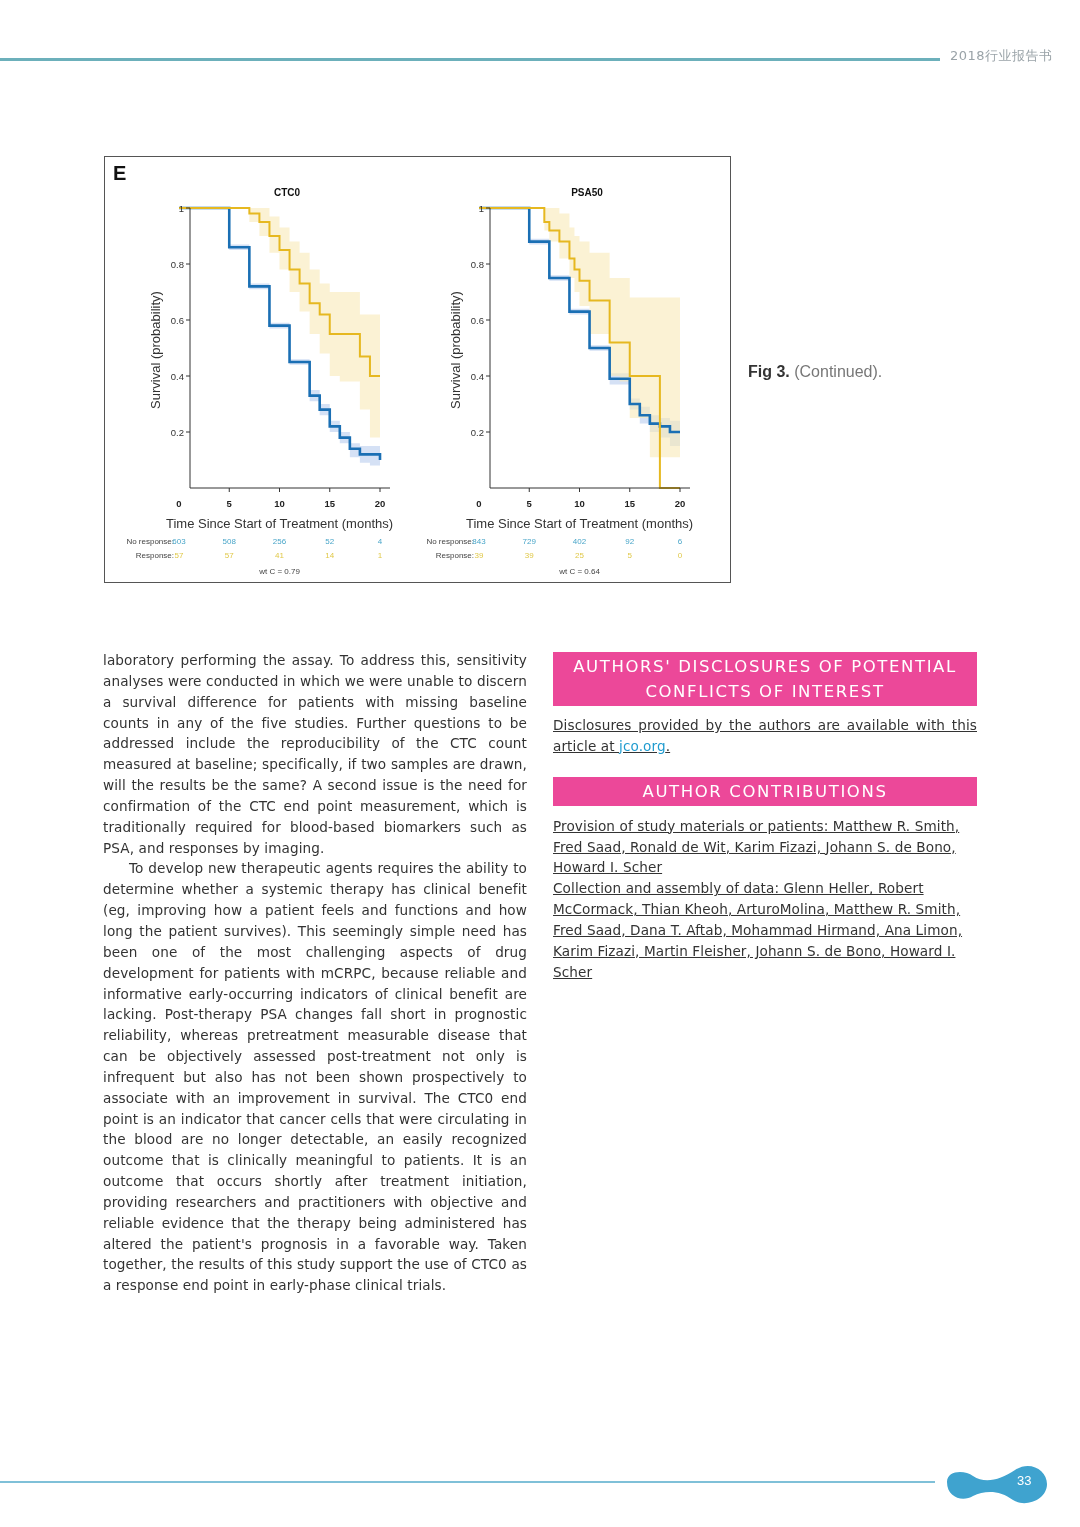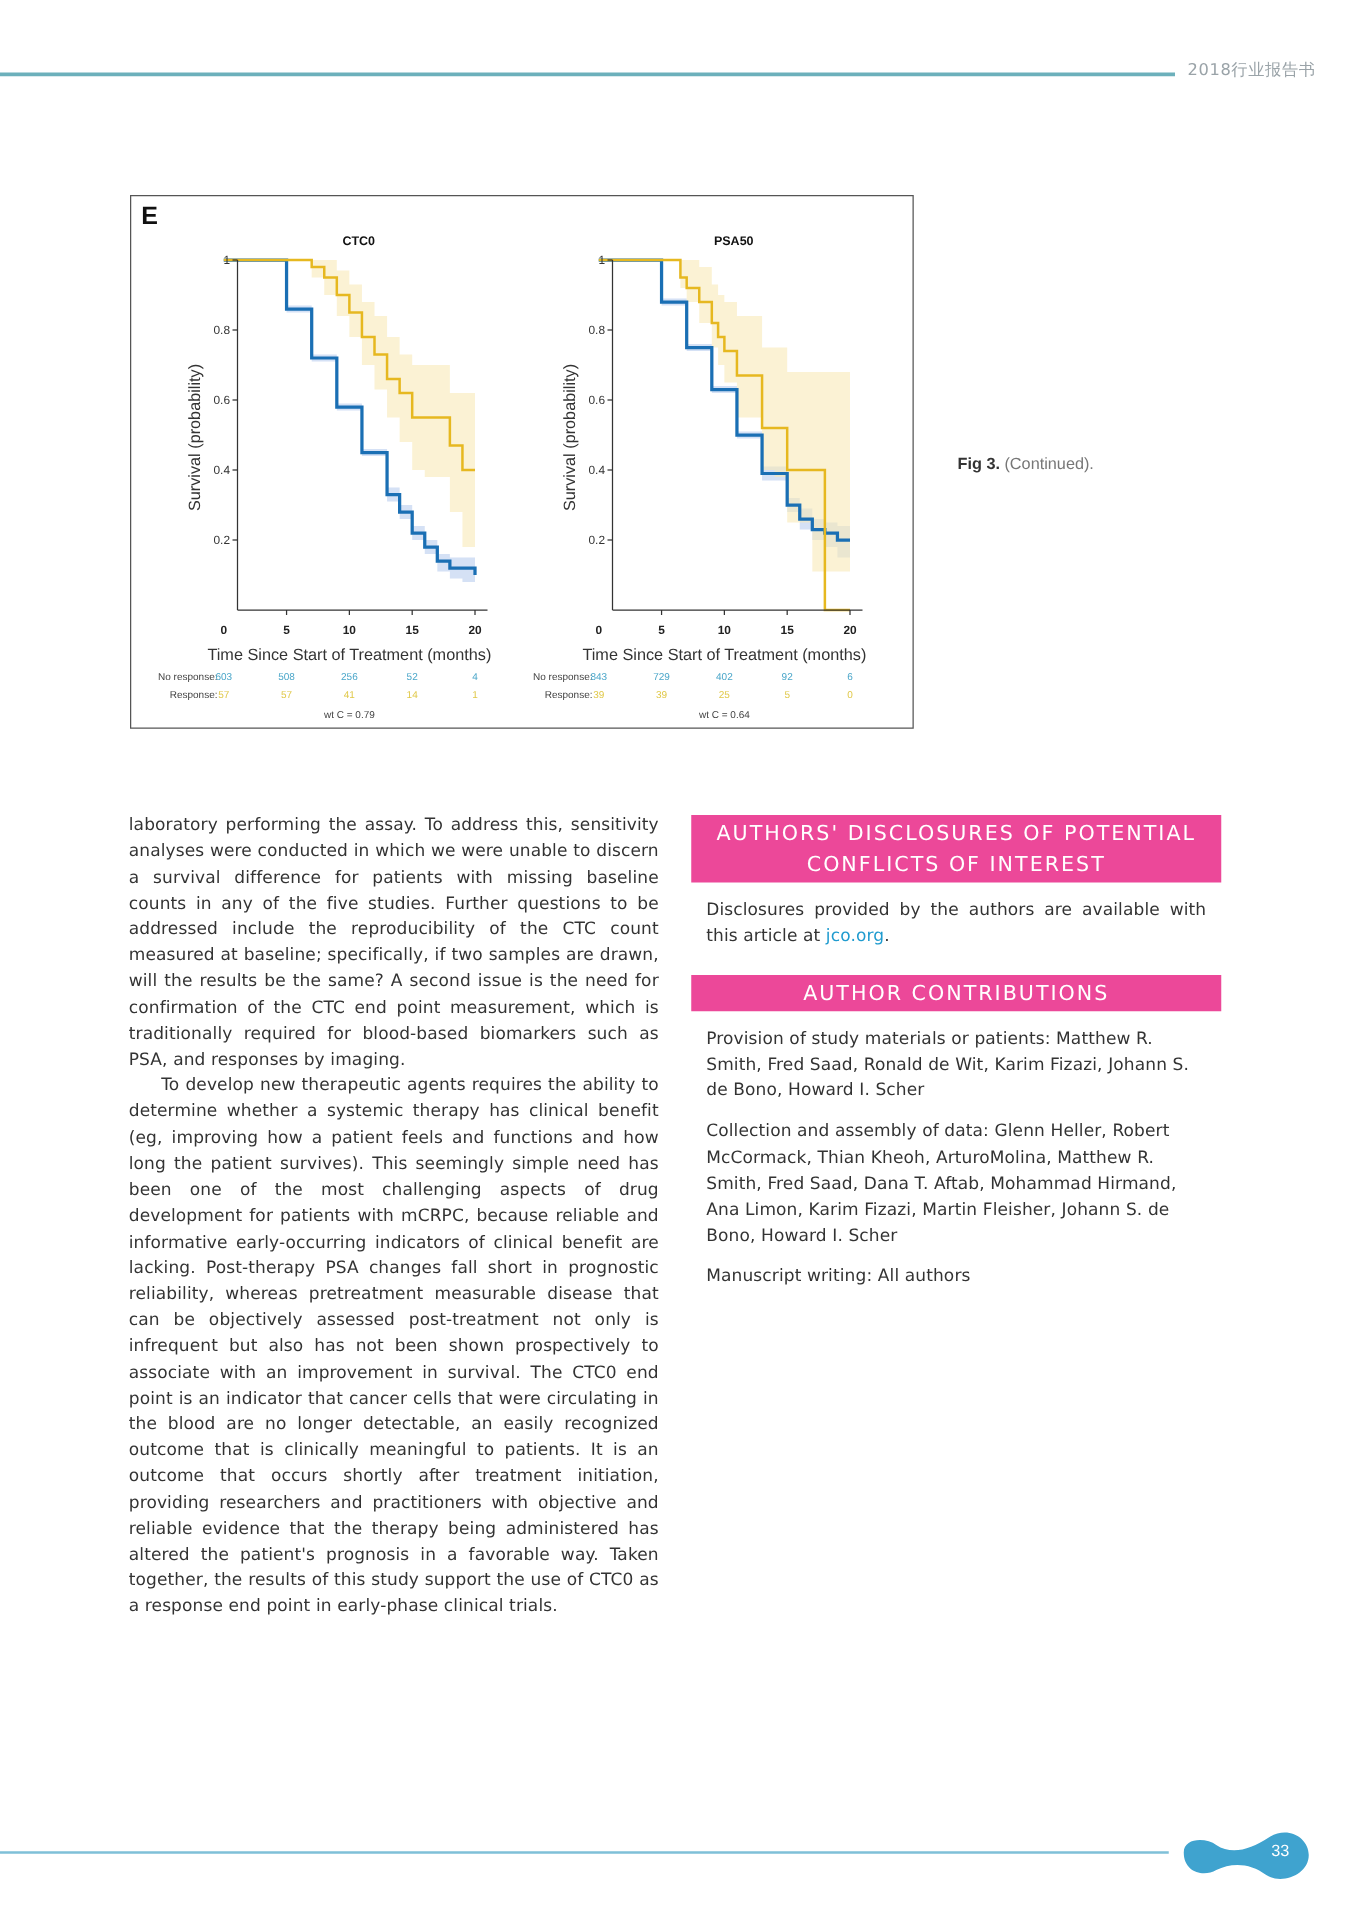--- a/index.html
+++ b/index.html
@@ -2,29 +2,29 @@
 <html><head>
 <meta charset="utf-8">
 <style>
   html, body { margin:0; padding:0; background:#fff; }
   body { width:1080px; height:1527px; position:relative; overflow:hidden; font-family:"DejaVu Sans", sans-serif; color:#333; }
   .hdr-line { position:absolute; left:0; top:58px; width:940px; height:3px; background:#6cb0bb; }
   .hdr-title { position:absolute; left:950px; top:47px; font-size:13px; color:#9aa3a8; letter-spacing:0.5px; font-family:"DejaVu Sans", sans-serif; }
   .fig-box { position:absolute; left:104px; top:156px; width:627px; height:427px; border:1px solid #555; box-sizing:border-box; background:#fff; }
   .fig-letter { position:absolute; left:113px; top:162px; font-size:20px; font-weight:bold; color:#111; font-family:"Liberation Sans", sans-serif; }
   svg.km { position:absolute; left:0; top:0; overflow:visible; }
-  .caption { position:absolute; left:748px; top:363px; font-size:13px; color:#777; font-family:"Liberation Sans", sans-serif;margin-left:18px; }
+  .caption { position:absolute; left:748px; top:363px; font-size:16px; color:#777; font-family:"Liberation Sans", sans-serif; }
   .caption b { color:#333; }
   .col-left { position:absolute; left:103px; top:650px; width:424px; font-size:13.6px; line-height:20.85px; text-align:justify; color:#333; font-family:"DejaVu Sans", sans-serif; letter-spacing:0.1px; }
   .col-left p { margin:0; }
   .col-left p.indent { text-indent:26px; }
   .col-right { position:absolute; left:553px; top:652px; width:424px; font-family:"DejaVu Sans", sans-serif; }
   .sec-head { background:#ec4899; color:#fff; text-align:center; font-size:16.5px; letter-spacing:1.6px; line-height:25px; padding:2px 8px; }
   .sec-body { font-size:13.6px; line-height:20.85px; color:#333; text-align:justify; letter-spacing:0.1px; }
-  .sec-body p { margin:12px; }
+  .sec-body p { margin:0;text-decoration:underline; }
   .link { color:#1f9bcf; }
   .footer-line { position:absolute; left:0; top:1481px; width:935px; height:2px; background:#7fc0d8; }
   .page-blob { position:absolute; left:925px; top:1460px; }
   .page-num { position:absolute; left:1017px; top:1473px; font-size:13px; color:#fff; font-family:"Liberation Sans", sans-serif; }
 </style>
 </head>
 <body>
 
 <div class="hdr-line"></div>
 <div class="hdr-title">2018行业报告书</div>
@@ -126,21 +126,20 @@
 
 <div class="col-right">
   <div class="sec-head">AUTHORS' DISCLOSURES OF POTENTIAL CONFLICTS OF INTEREST</div>
   <div class="sec-body" style="margin-top:9px;">
     <p><span>Disclosures provided by the authors are available with this article at </span><span class="link">jco.org</span><span>.</span></p>
   </div>
   <div class="sec-head" style="margin-top:20px;">AUTHOR CONTRIBUTIONS</div>
   <div class="sec-body" style="margin-top:10px; text-align:left;">
     <p>Provision of study materials or patients: Matthew R. Smith, Fred Saad, Ronald de Wit, Karim Fizazi, Johann S. de Bono, Howard I. Scher</p>
     <p>Collection and assembly of data: Glenn Heller, Robert McCormack, Thian Kheoh, ArturoMolina, Matthew R. Smith, Fred Saad, Dana T. Aftab, Mohammad Hirmand, Ana Limon, Karim Fizazi, Martin Fleisher, Johann S. de Bono, Howard I. Scher</p>
-    <p>Manuscript writing: All authors</p>
   </div>
 </div>
 
 <div class="footer-line"></div>
 <svg class="page-blob" width="125" height="50" viewBox="0 0 125 50">
   <path d="M22 22 C 22 10, 40 10, 48 16 C 60 24, 75 20, 90 10 C 105 0, 122 10, 122 24 C 122 40, 100 48, 88 40 C 75 30, 60 30, 48 36 C 38 42, 22 38, 22 22 Z" fill="#3fa3cf"></path>
 </svg>
 <div class="page-num">33</div>
 
 </body></html>

